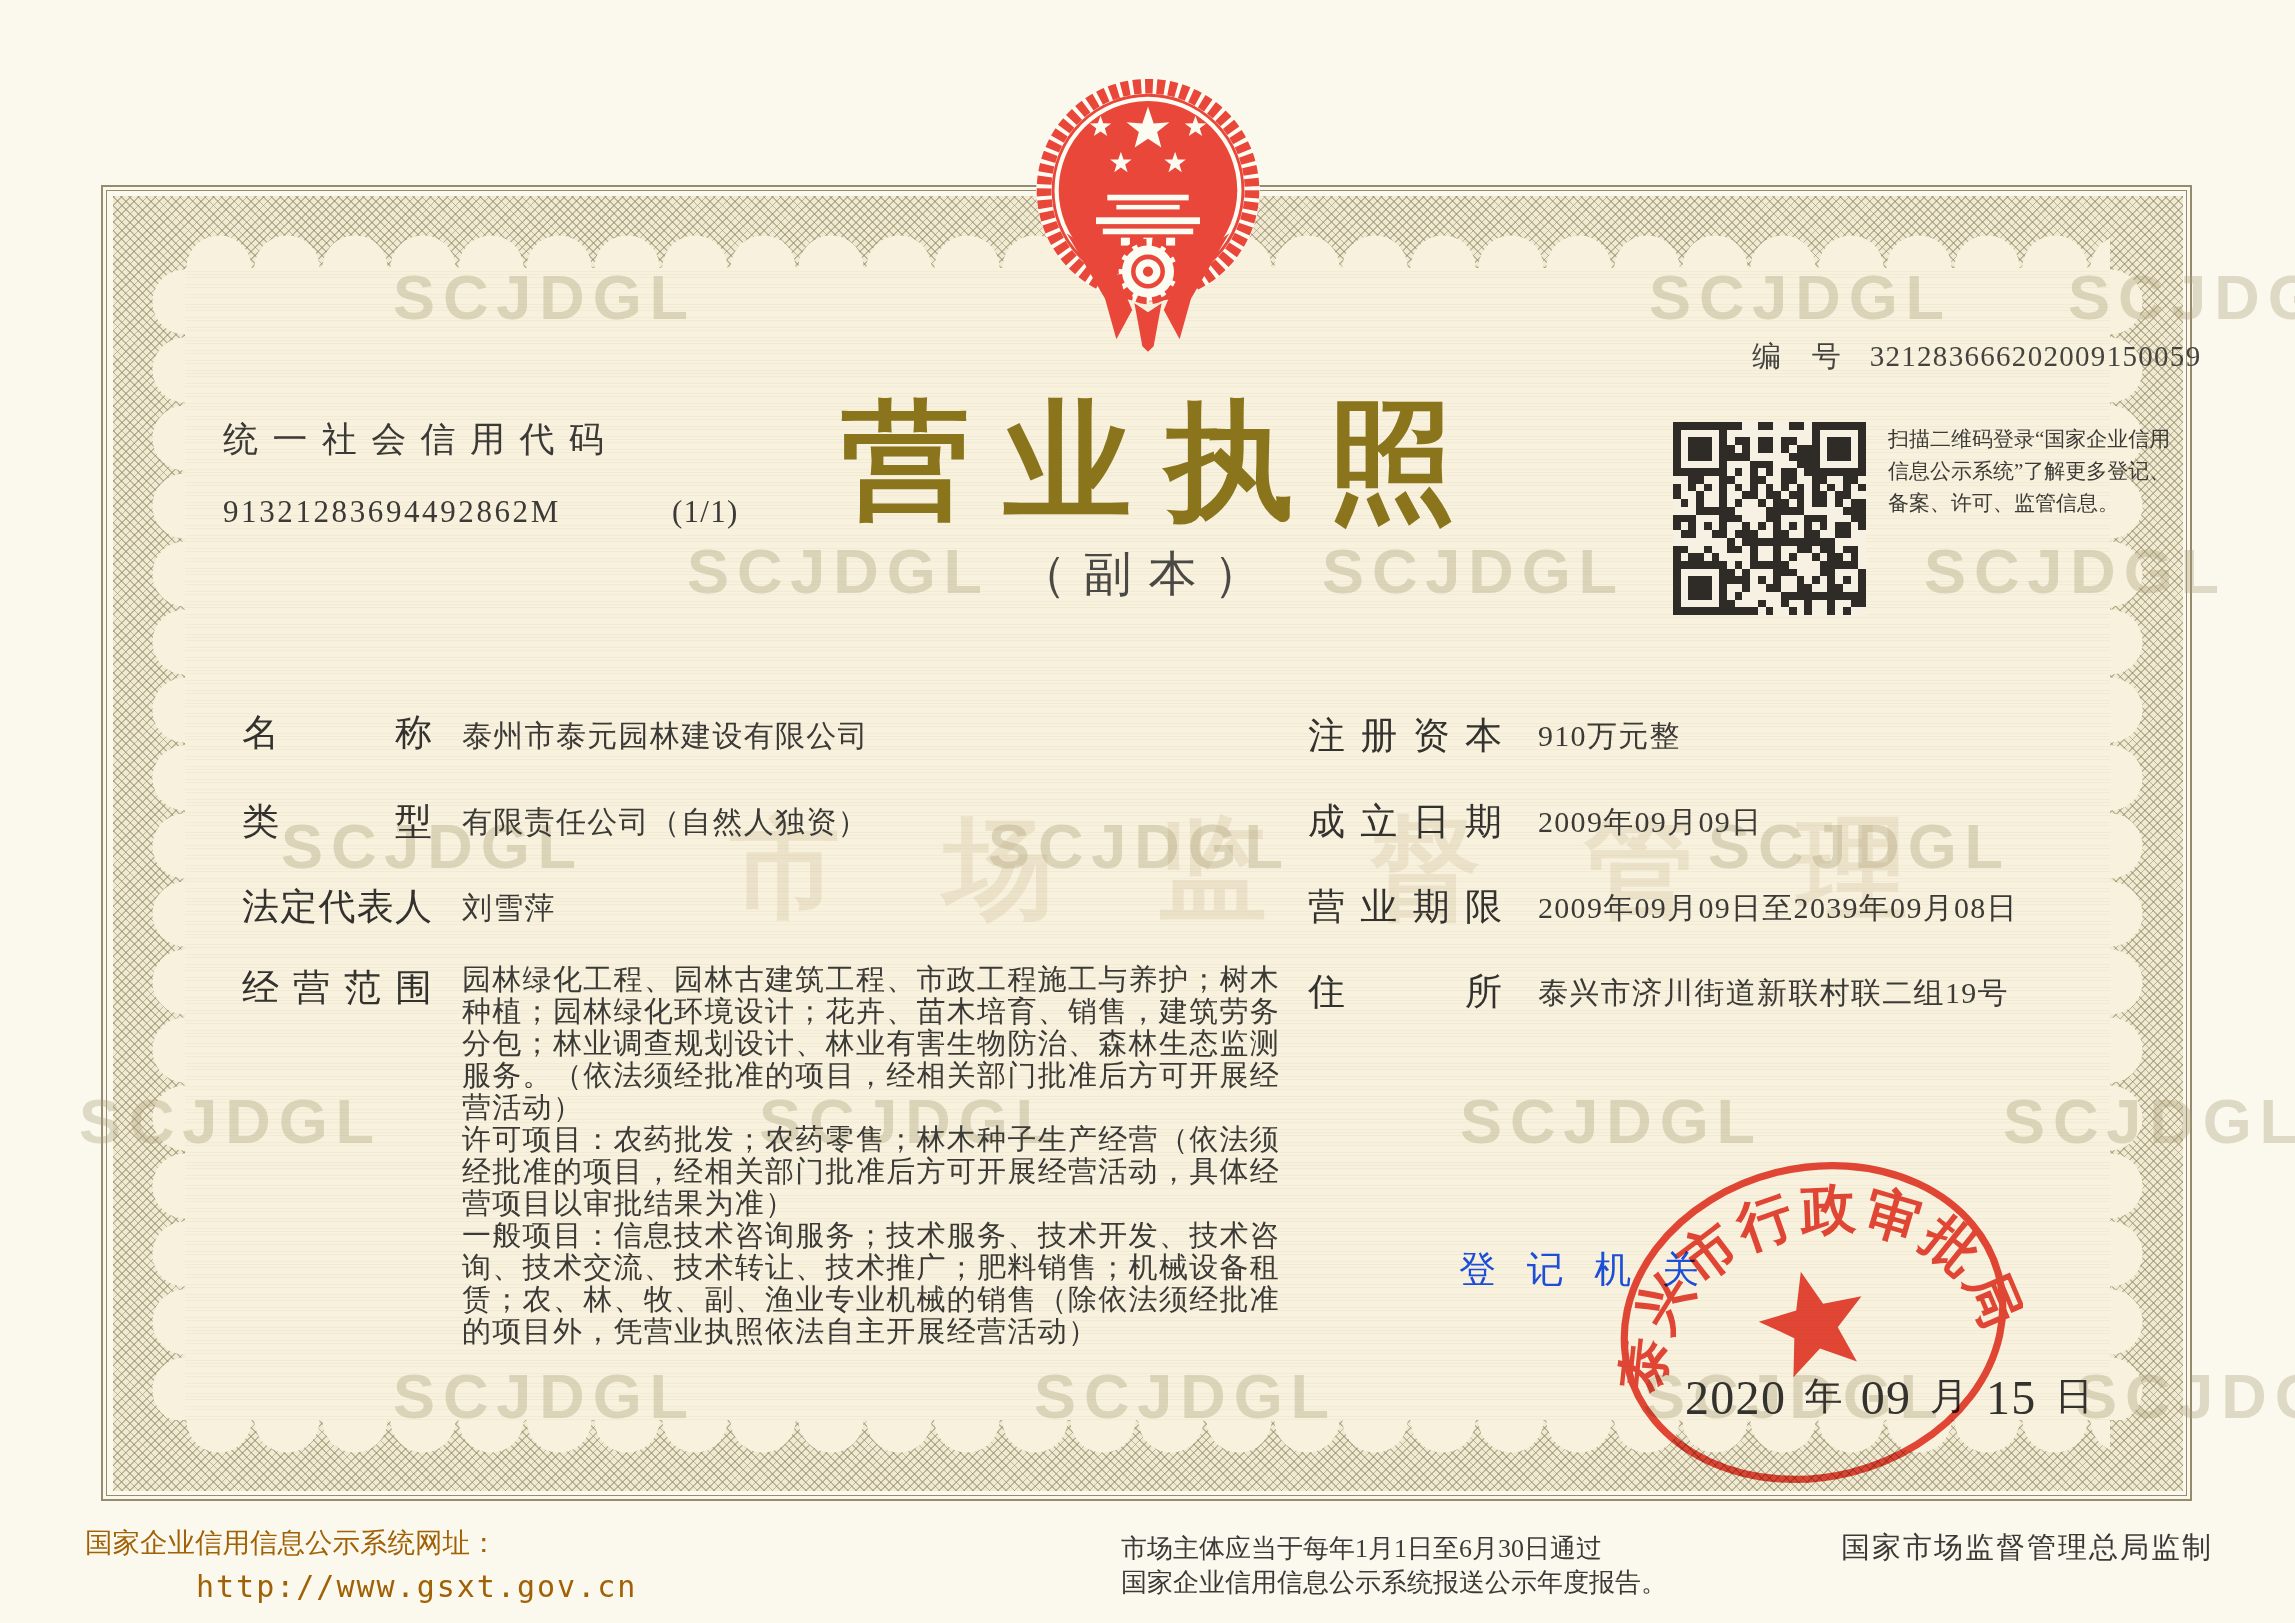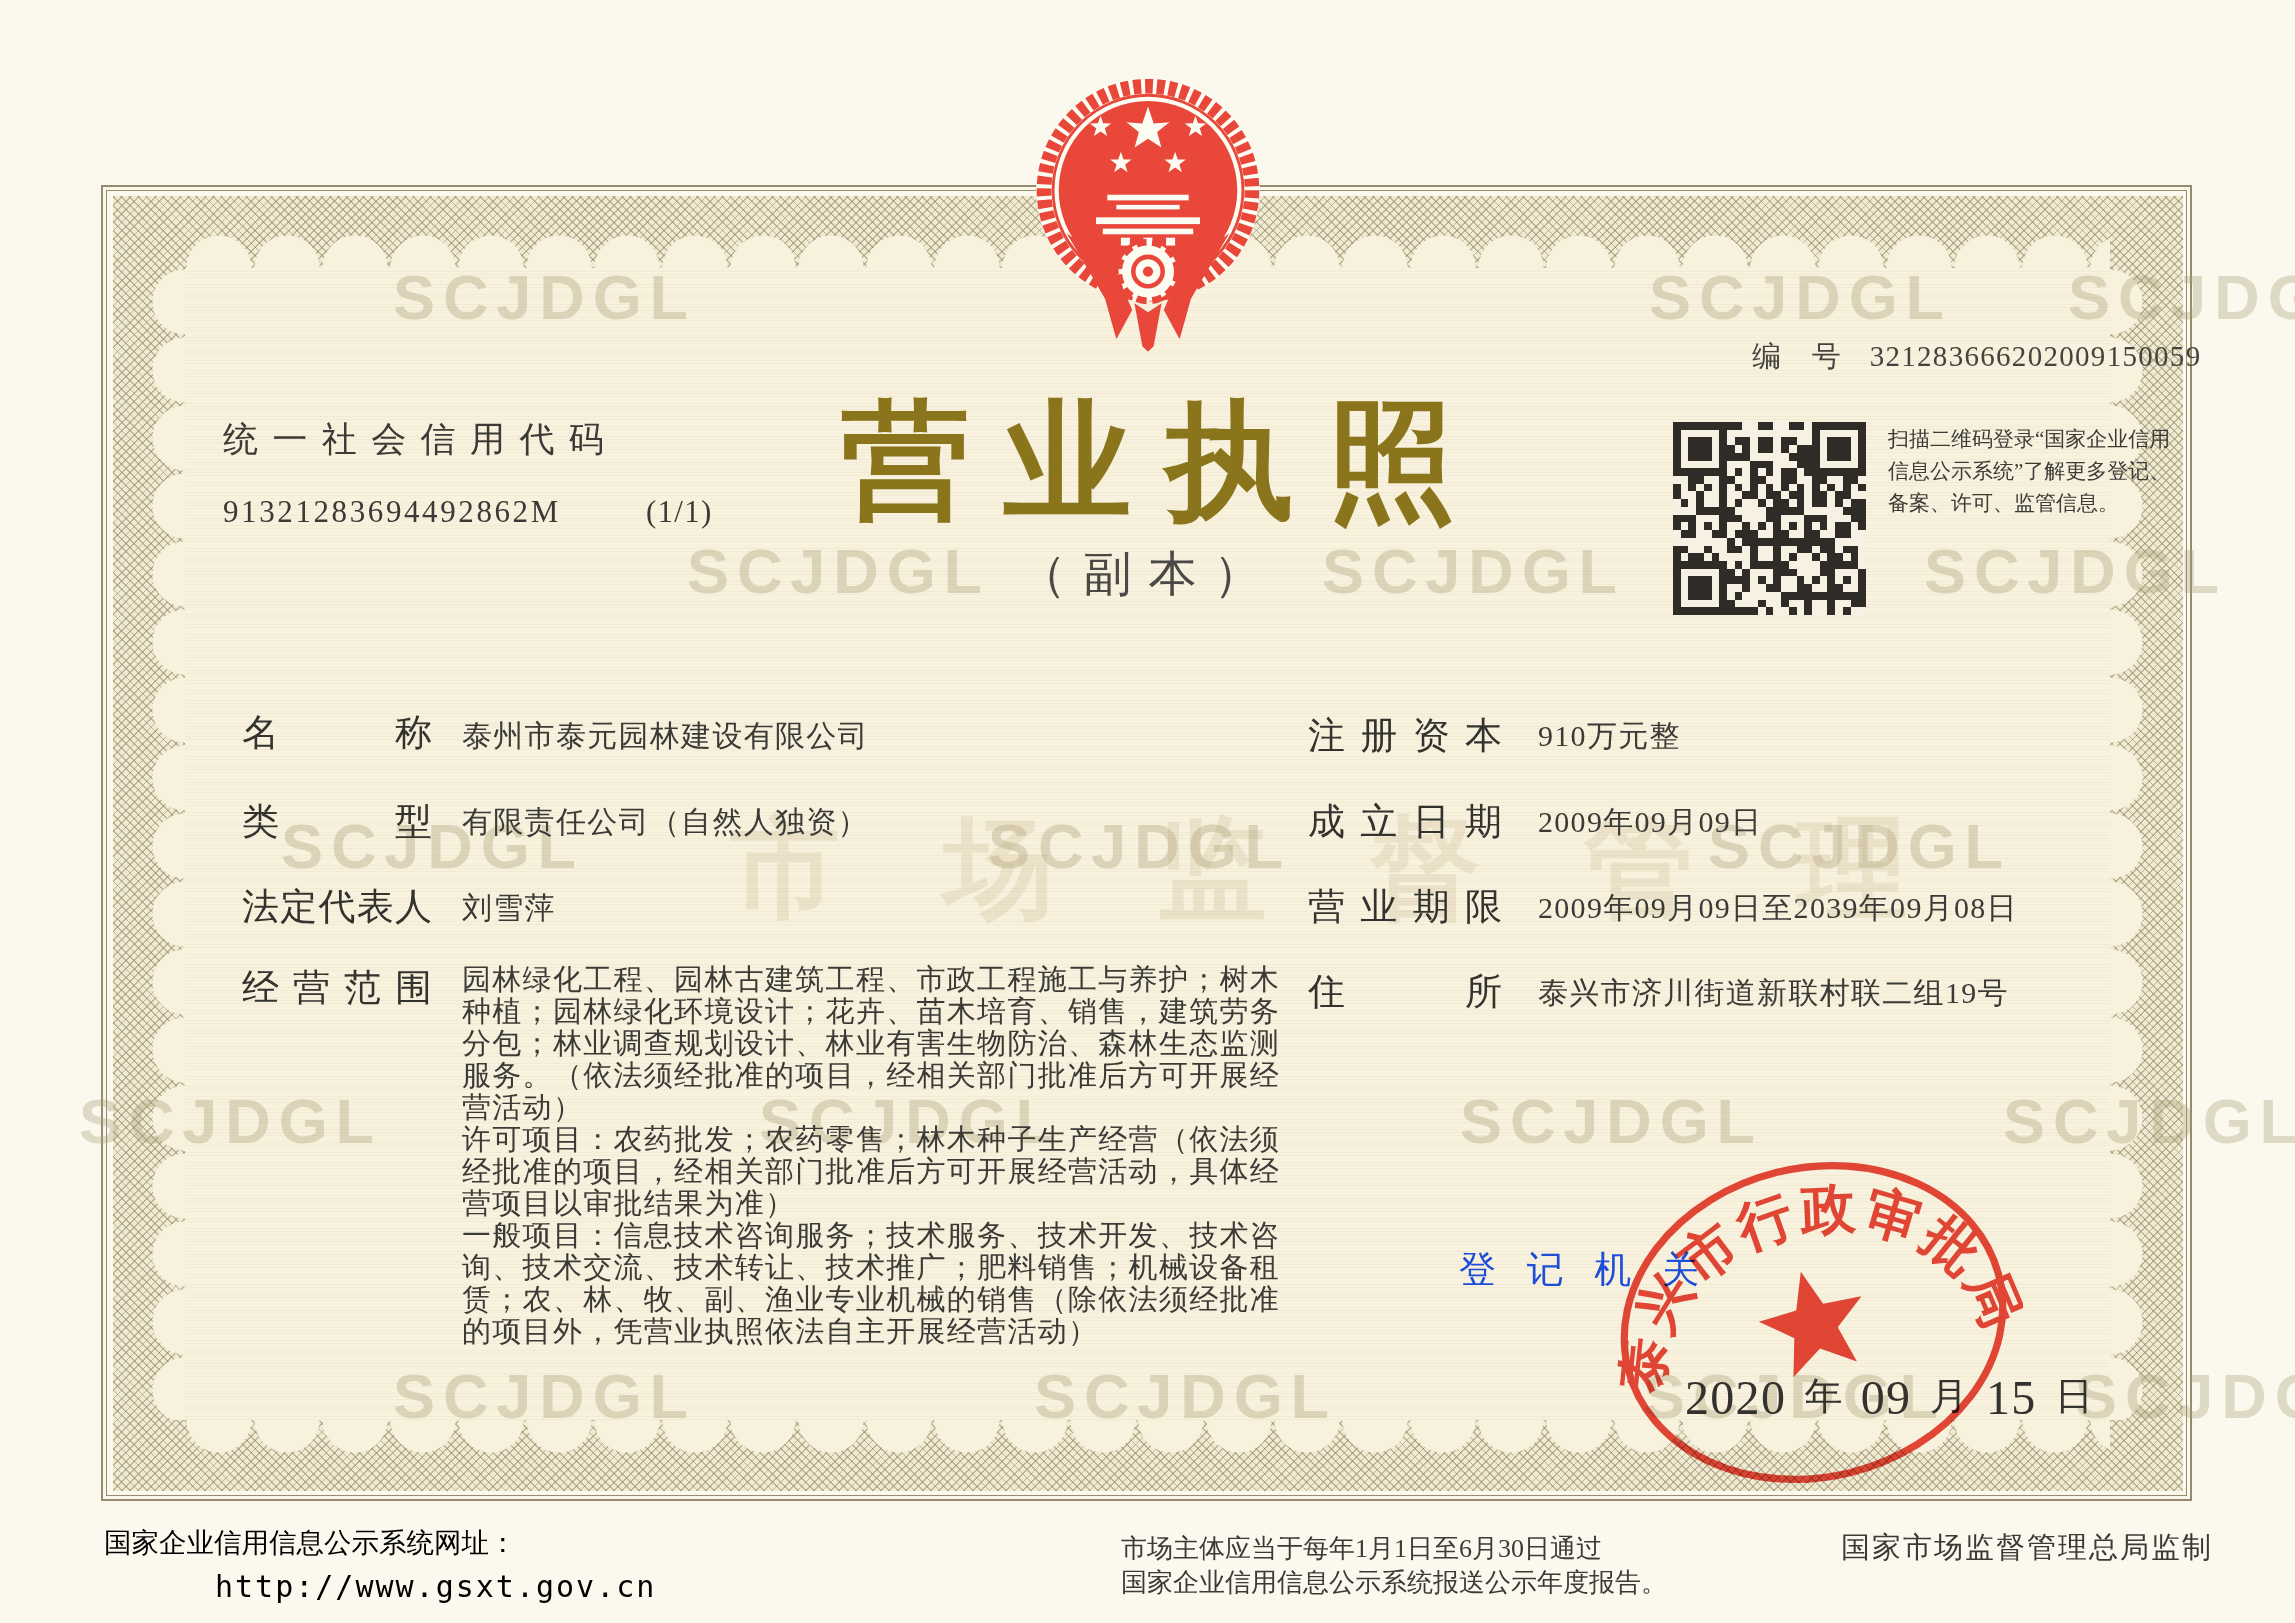--- a/index.html
+++ b/index.html
@@ -43,21 +43,21 @@
   .wm-tile{position:absolute;font-family:"Liberation Sans","DejaVu Sans",sans-serif;
     font-weight:bold;font-size:63px;letter-spacing:7.9px;color:rgba(168,156,116,.34);}
   .center-wm{left:730px;top:795px;z-index:2;font-size:110px;letter-spacing:38px;
     color:rgba(182,162,112,.18);font-weight:bold;white-space:nowrap;}
   
   .serial{left:1752px;top:337px;z-index:3;font-size:29px;letter-spacing:1.3px;color:#44433f;}
   .serial .lbl{letter-spacing:11.8px;margin-right:17px;}
   .credit{left:223px;top:416px;z-index:3;}
   .credit-label{font-size:35px;letter-spacing:14.4px;color:#3b3a36;}
   .credit-line{margin-top:31px;font-size:31px;letter-spacing:2.6px;color:#3b3a36;}
-  .page-index{margin-left:85px;letter-spacing:1.3px;}
+  .page-index{margin-left:111px;letter-spacing:1.3px;}
   .title{left:785px;top:398px;width:727px;z-index:3;text-align:center;
     font-size:128px;font-weight:bold;color:#8a741c;letter-spacing:34px;text-indent:34px;line-height:1;}
   .subtitle{left:949px;top:550px;width:399px;z-index:3;text-align:center;
     font-size:48px;color:#4a4946;letter-spacing:17px;line-height:1;}
   
   #qr{left:1673px;top:422px;width:193px;height:193px;z-index:3;display:grid;
     grid-template-columns:repeat(25,1fr);grid-template-rows:repeat(25,1fr);background:#f6f1e2;}
   #qr .on{background:#2f2b26;}
   .qr-caption{left:1888px;top:424px;width:288px;z-index:3;font-size:21px;line-height:1.52;color:#3b3a36;}
   
@@ -73,21 +73,21 @@
   
   .reg-label{left:1459px;top:1245px;width:240px;z-index:3;font-size:37px;color:#1d4ed8;
     text-align:justify;text-align-last:justify;}
   .date-row{left:1685px;top:1365px;z-index:3;display:flex;align-items:baseline;gap:18.3px;
     font-size:38px;color:#33322e;}
   .date-num{font-size:48px;transform:translateY(5.2px);letter-spacing:1.3px;}
   #seal{left:1604px;top:1149px;z-index:4;mix-blend-mode:multiply;opacity:.92;}
   
   #emblem{left:1035px;top:77px;z-index:4;}
   
-  .footer-left{left:104px;top:1525px;z-index:3;font-size:27.5px;color:#000000;}
+  .footer-left{left:85px;top:1525px;z-index:3;font-size:27.5px;color:#a16207;}
   .footer-url{margin-top:7.9px;margin-left:111px;font-family:"DejaVu Sans Mono","Liberation Mono",monospace;
     font-size:30px;letter-spacing:2px;}
   .footer-center{left:1121px;top:1532px;z-index:3;font-size:26px;line-height:1.3;color:#3b3a36;}
   .footer-right{left:1841px;top:1528px;z-index:3;font-size:29px;letter-spacing:2px;color:#3b3a36;}
 </style>
 </head>
 <body>
 
 <div class="page abs" style="left:0;top:0;width:100%;height:100%;">
 

